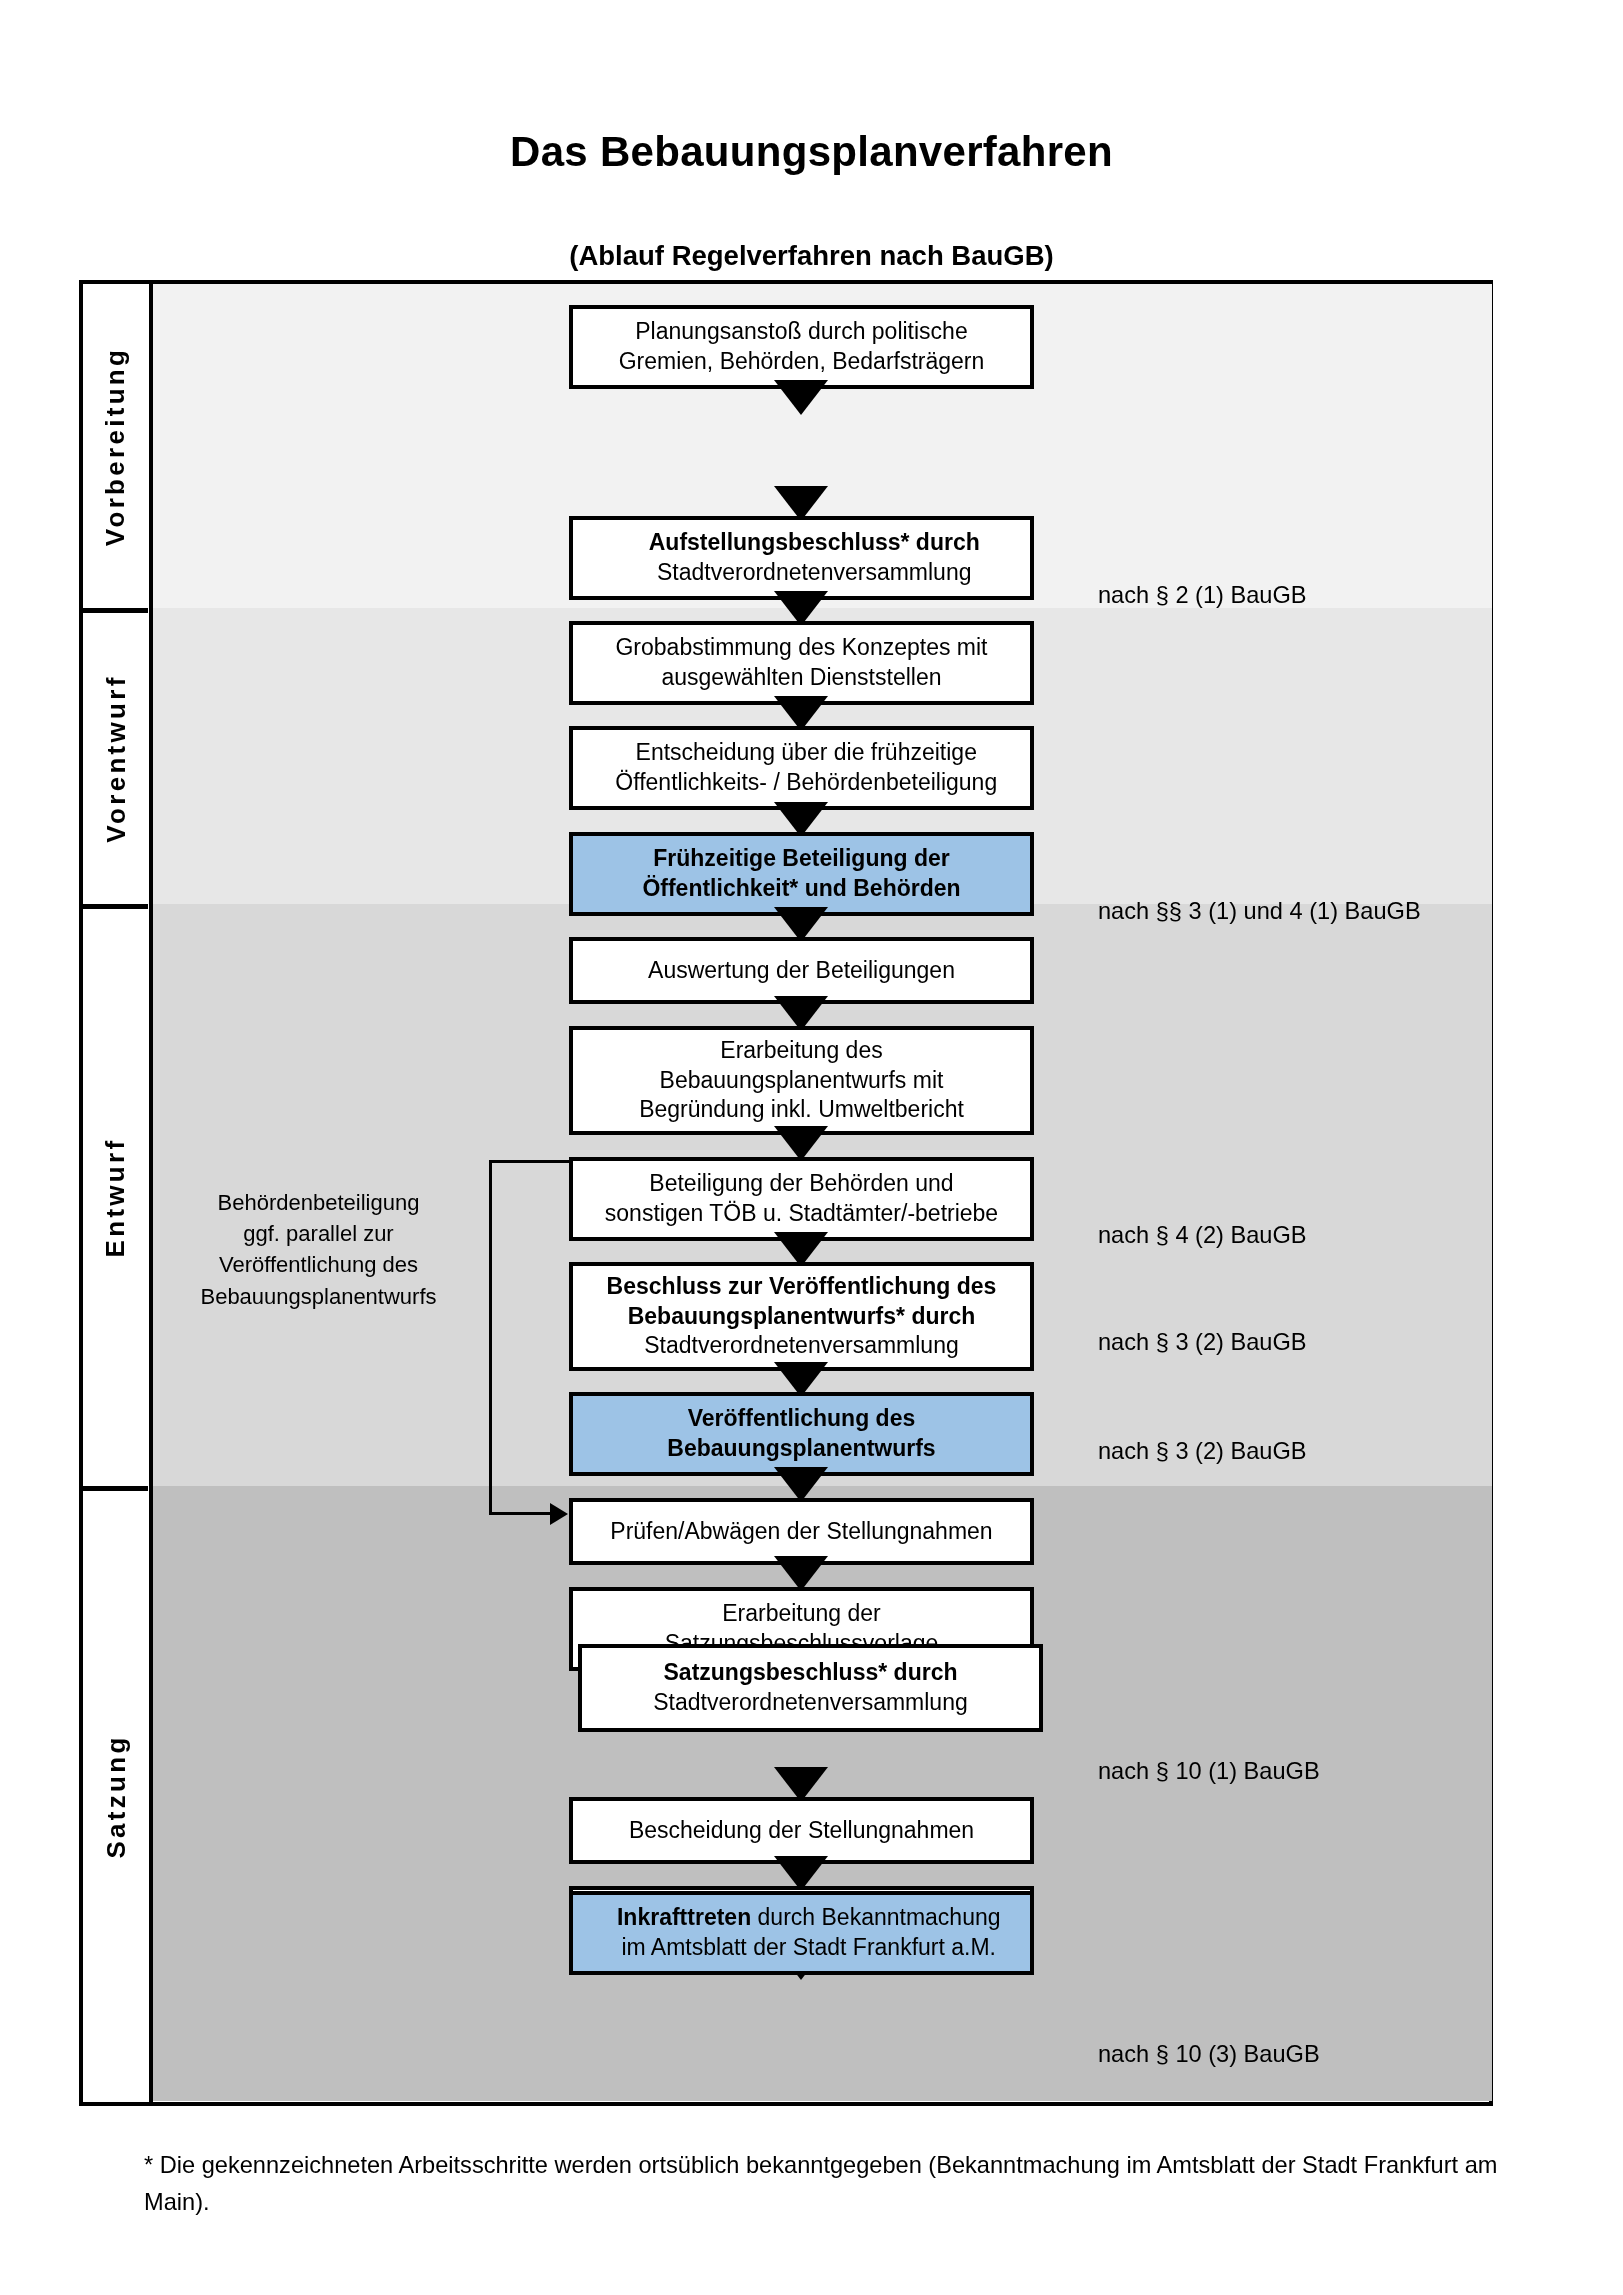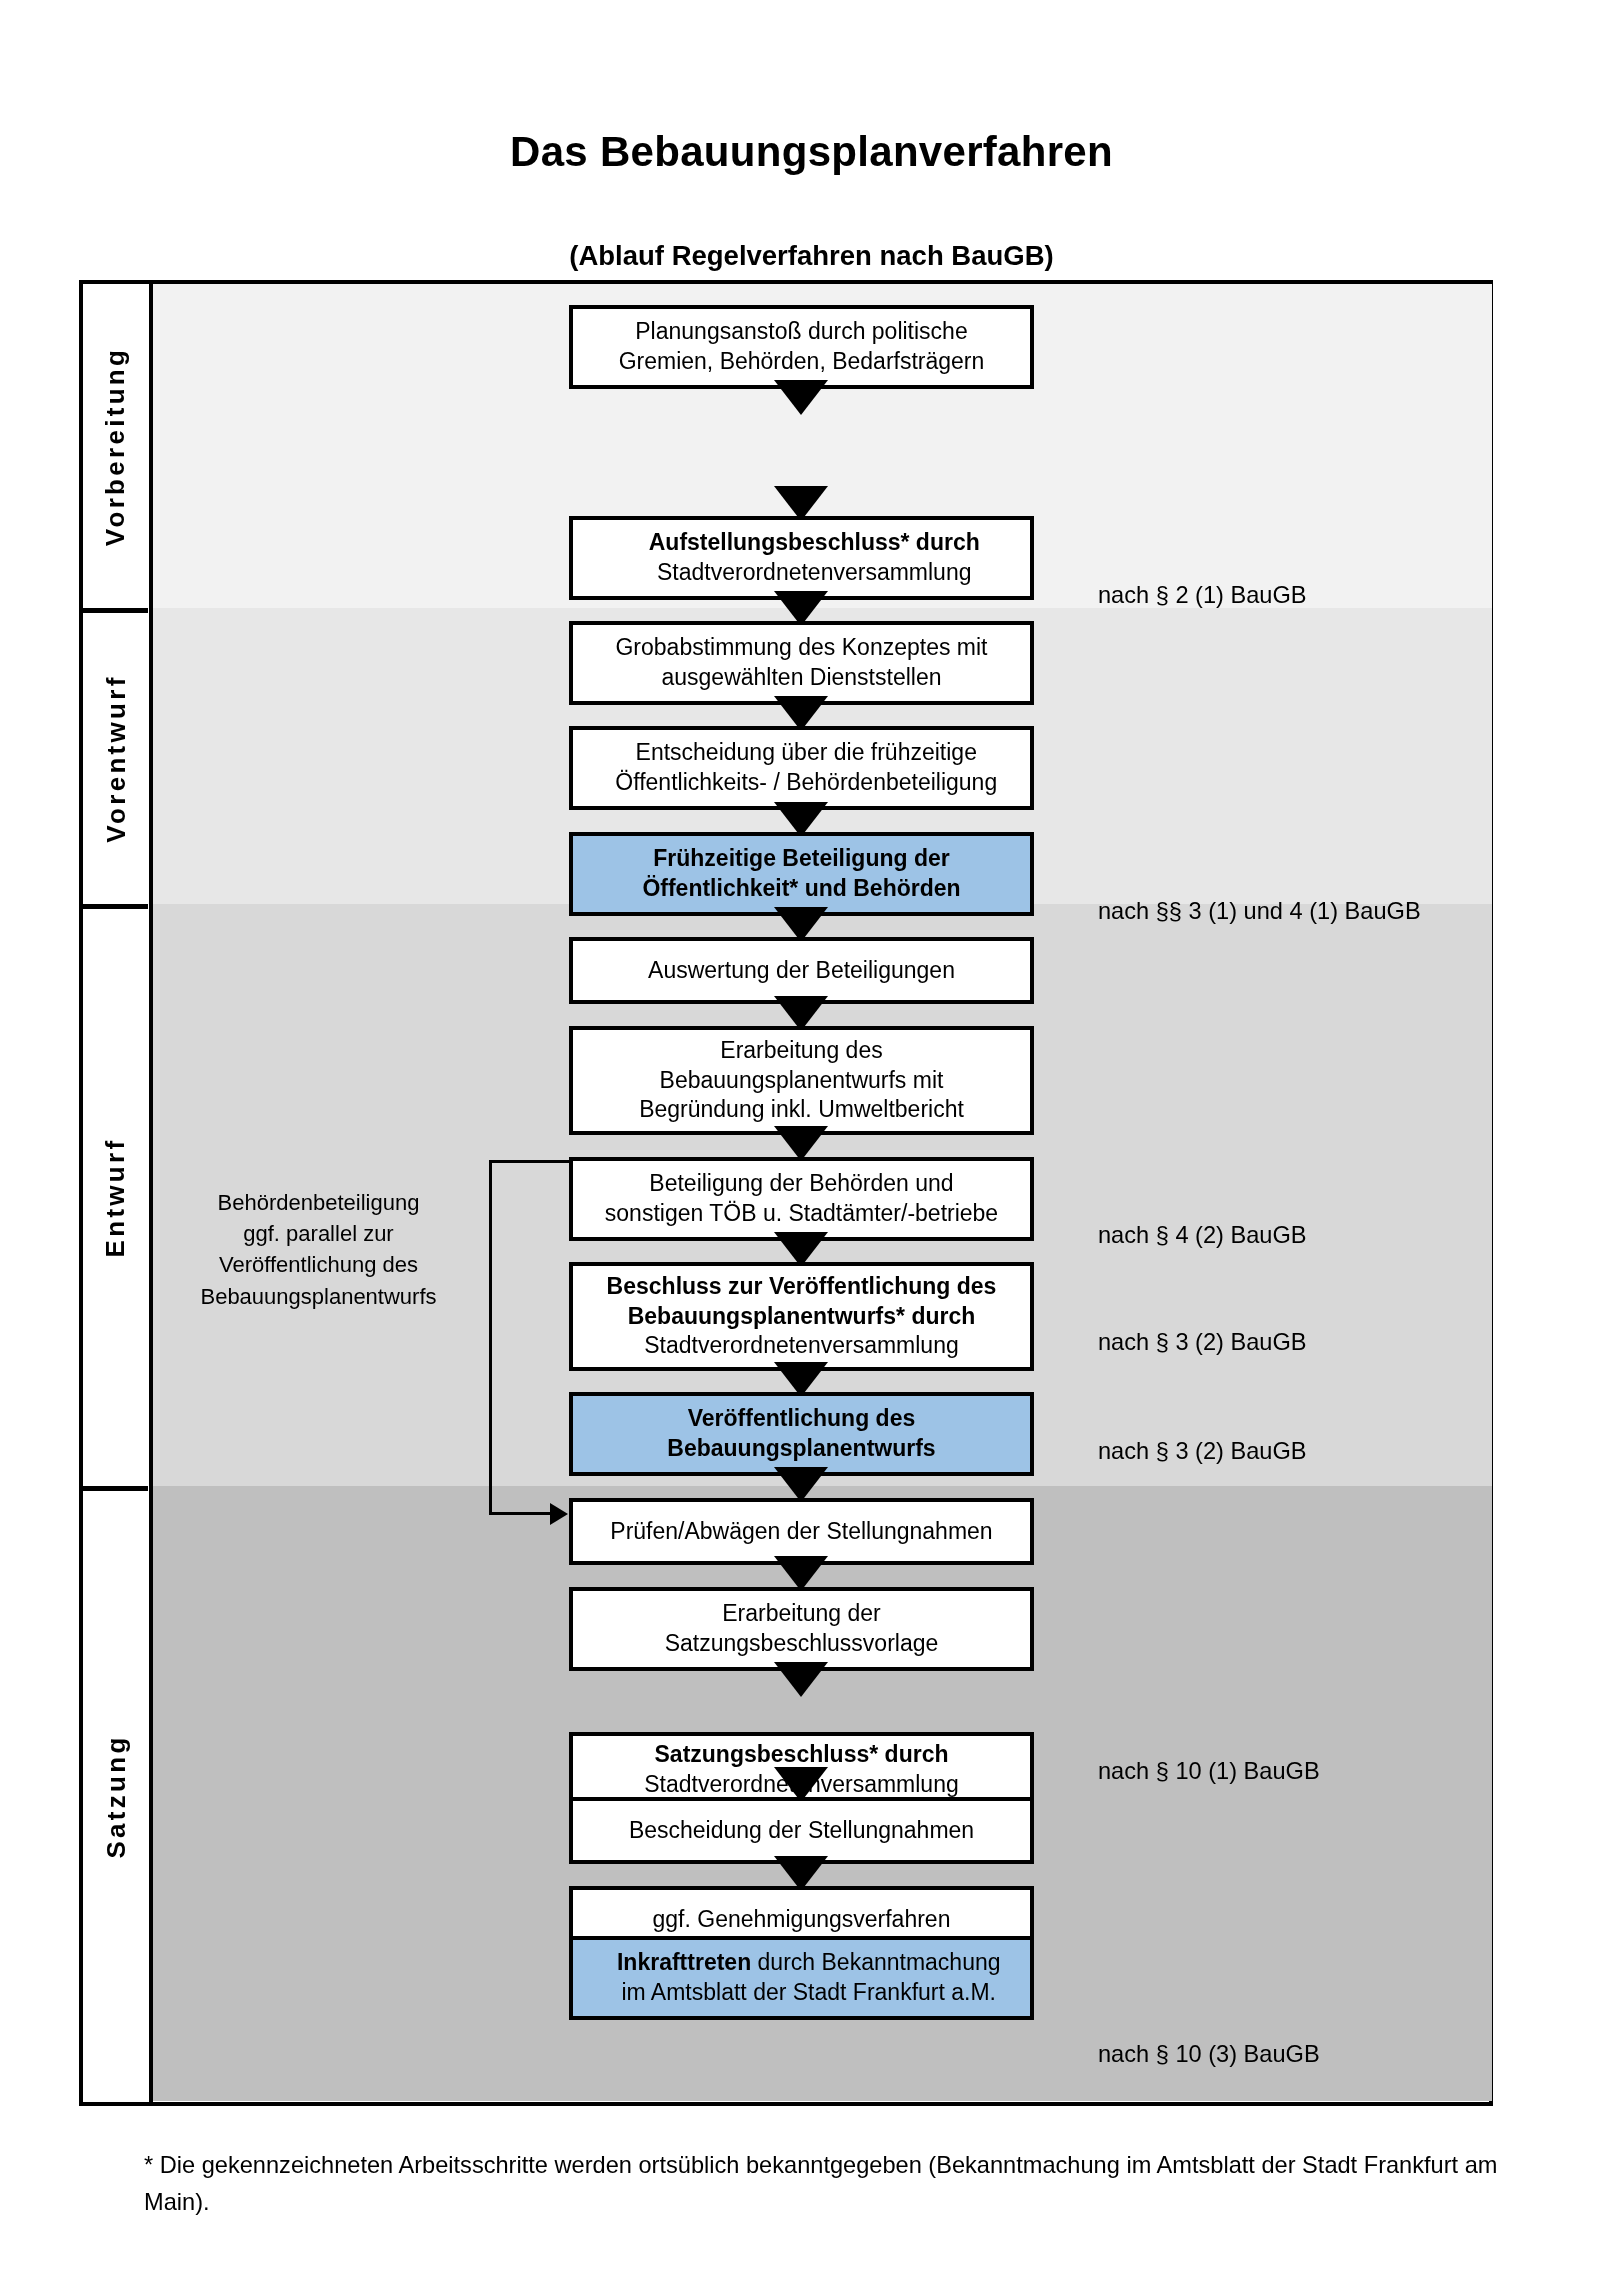--- a/index.html
+++ b/index.html
@@ -269,37 +269,37 @@
     <span class="ln">Prüfen/Abwägen der Stellungnahmen</span>
   </div>
   <div class="arrow" style="left:691px; top:1272px;"></div>
 
   <div class="node" style="top:1303px; height:84px;">
     <span class="ln">Erarbeitung der</span>
     <span class="ln">Satzungsbeschlussvorlage</span>
   </div>
   <div class="arrow" style="left:691px; top:1378px;"></div>
 
-  <div class="node" style="top:1448px; height:76px;">
+  <div class="node" style="top:1360px; height:88px;margin-left:9px;">
     <span class="ln b">Satzungsbeschluss* durch</span>
     <span class="ln">Stadtverordnetenversammlung</span>
   </div>
   <div class="arrow" style="left:691px; top:1483px;"></div>
 
   <div class="node" style="top:1513px; height:67px;">
     <span class="ln">Bescheidung der Stellungnahmen</span>
   </div>
   <div class="arrow" style="left:691px; top:1572px;"></div>
 
   <div class="node" style="top:1602px; height:67px;">
     <span class="ln">ggf. Genehmigungsverfahren</span>
   </div>
   <div class="arrow" style="left:691px; top:1661px;"></div>
 
-  <div class="node blue" style="top: 1652px; height: 84px; background: rgb(157, 195, 230); padding-left: 21px;">
+  <div class="node blue" style="top: 1607px; height: 84px; background: rgb(157, 195, 230); padding-left: 21px;">
     <span class="ln"><b>Inkrafttreten</b> durch Bekanntmachung</span>
     <span class="ln">im Amtsblatt der Stadt Frankfurt a.M.</span>
   </div>
 
   <div class="ref" style="left:1015px; top:262px;">nach § 2 (1) BauGB</div>
   <div class="ref" style="left:1015px; top:578px;">nach §§ 3 (1) und 4 (1) BauGB</div>
   <div class="ref" style="left:1015px; top:902px;">nach § 4 (2) BauGB</div>
   <div class="ref" style="left:1015px; top:1009px;">nach § 3 (2) BauGB</div>
   <div class="ref" style="left:1015px; top:1118px;">nach § 3 (2) BauGB</div>
   <div class="ref" style="left:1015px; top:1438px;">nach § 10 (1) BauGB</div>

